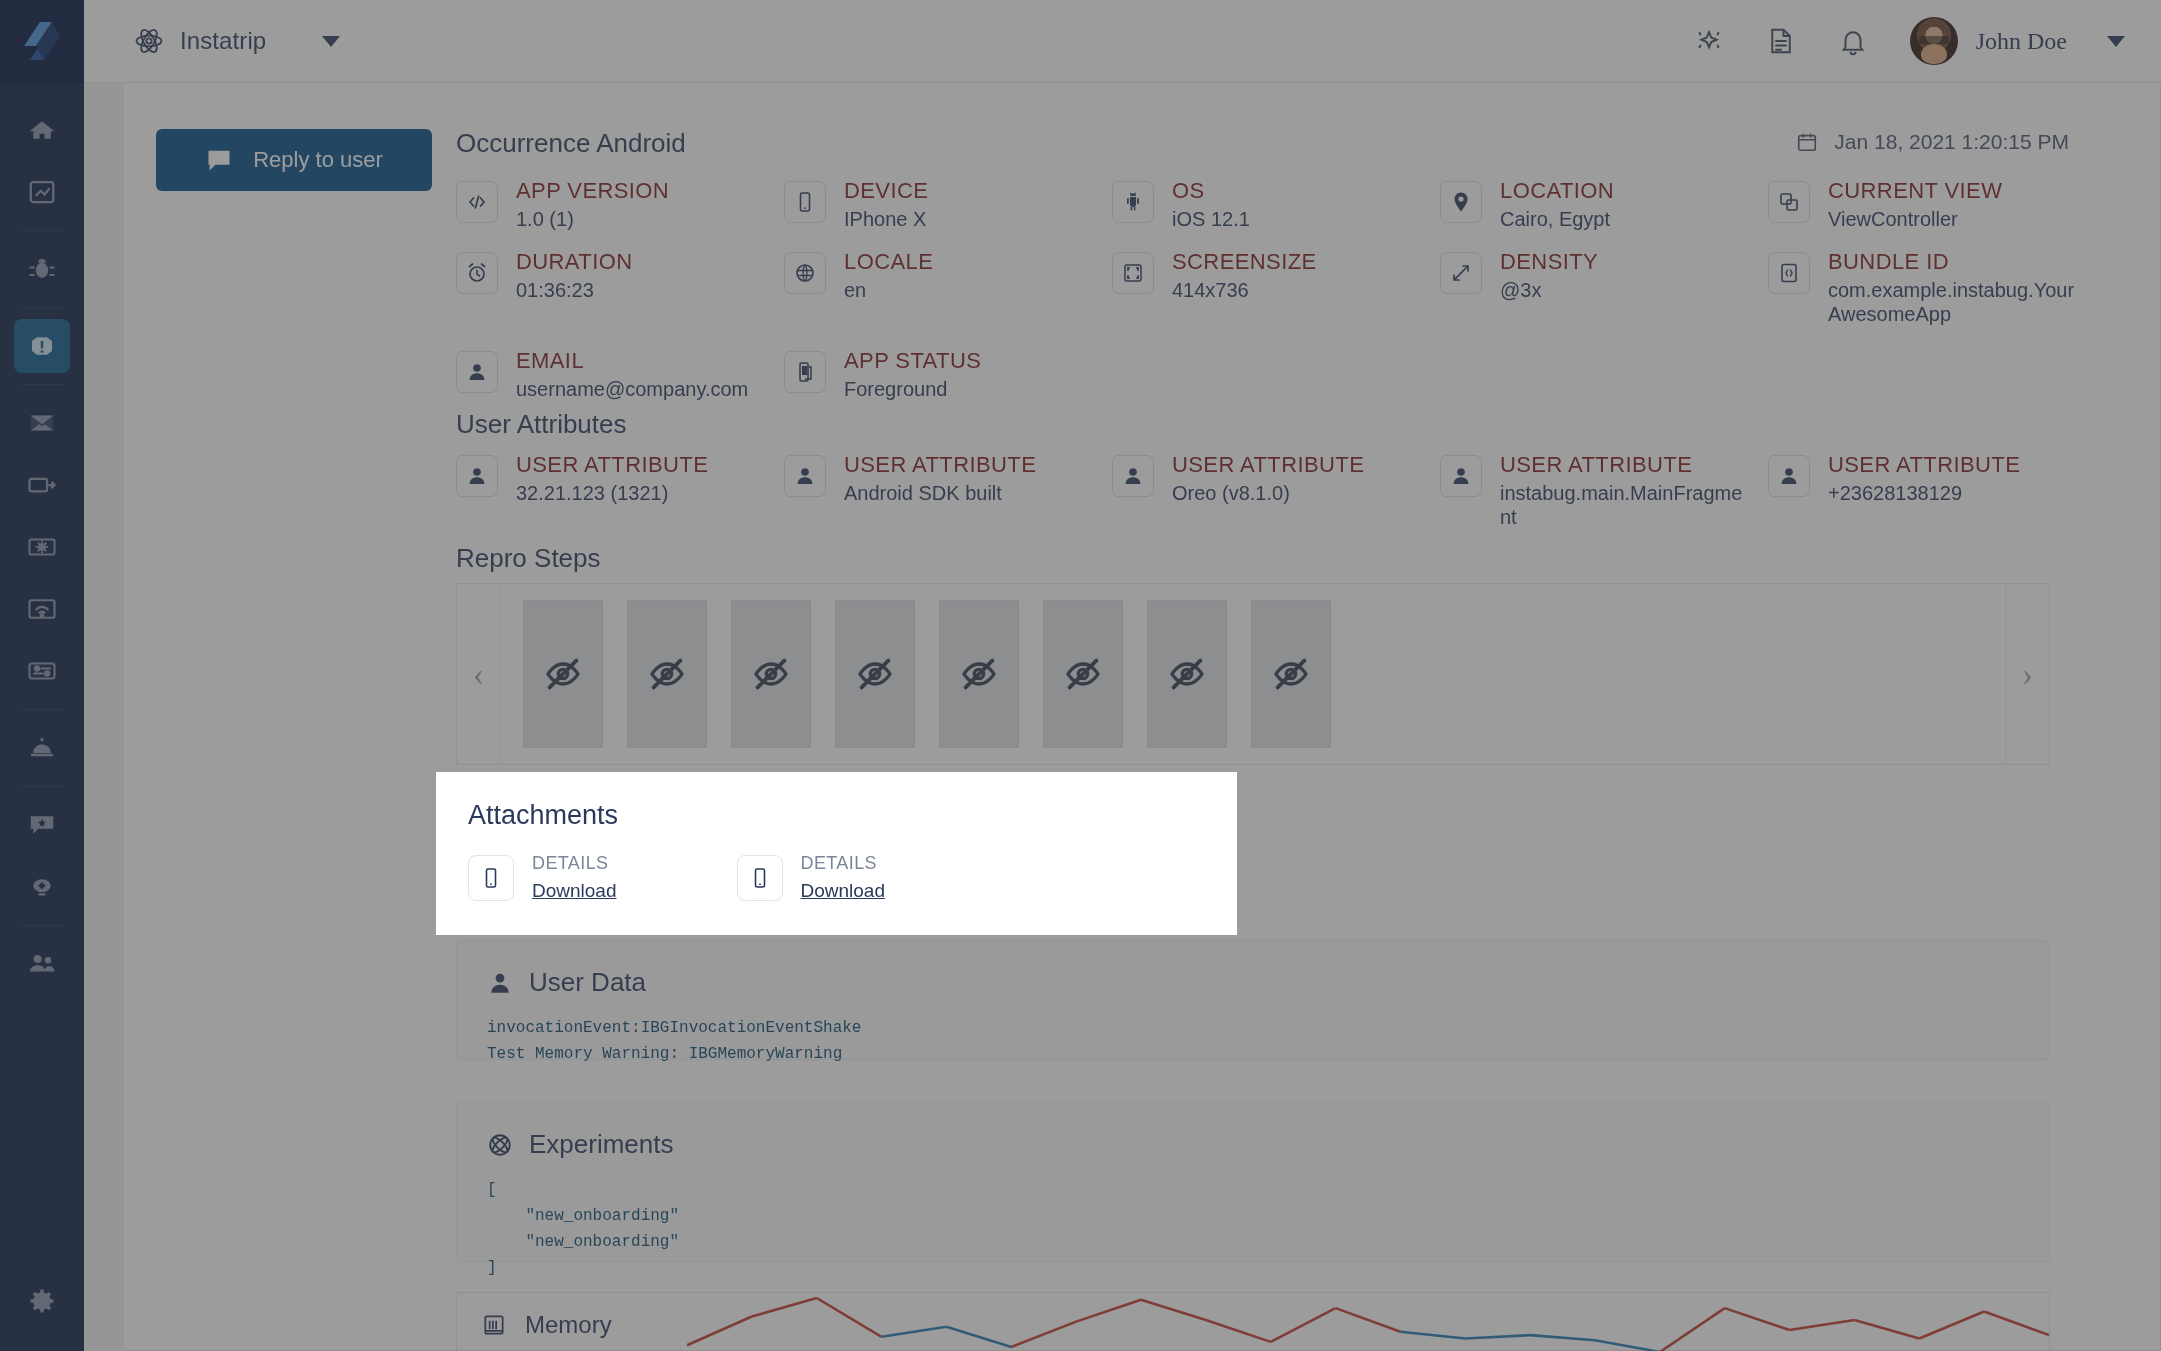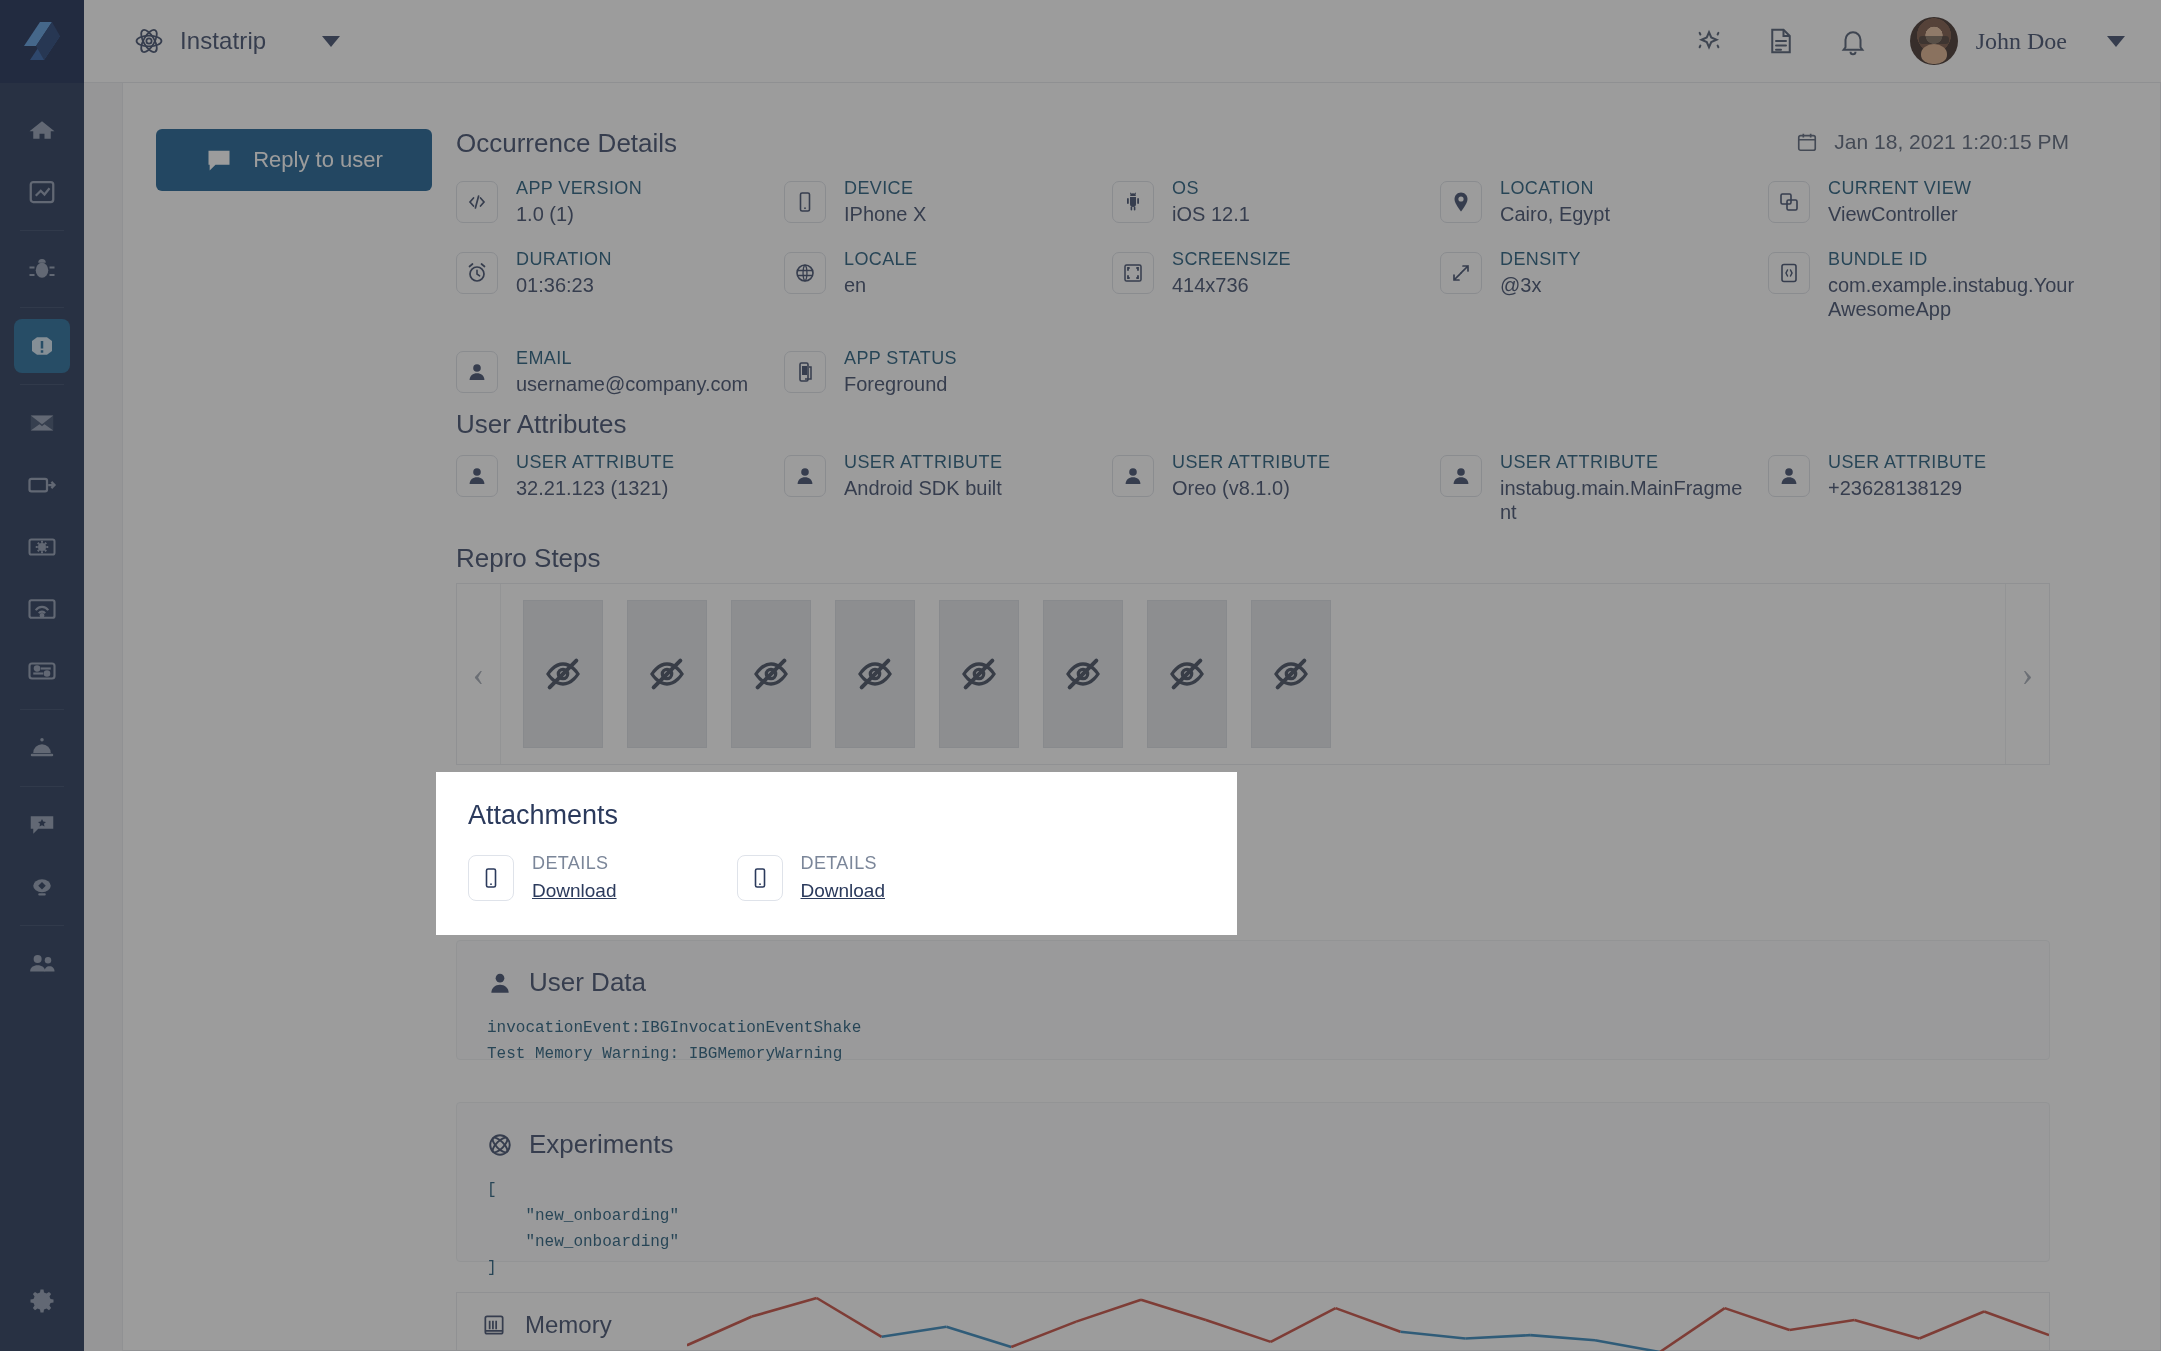--- a/index.html
+++ b/index.html
@@ -111,21 +111,21 @@
     position:absolute; left:456px; top:178px; width:1594px;
     display:grid; grid-template-columns: repeat(5, 328px); row-gap:0px;
   }
   .meta-item { display:flex; gap:18px; align-items:flex-start; height:71px; }
   .meta-ico {
     width:42px;height:42px;flex:none;border:1px solid #d9dde4;border-radius:7px;
     display:flex;align-items:center;justify-content:center;color:#2b3a5c; margin-top:3px;
   }
   .meta-ico svg{width:24px;height:24px;}
   .meta-text { display:flex; flex-direction:column; gap:3px; }
-  .meta-label { font-size:18px; color:#0c4a6e; letter-spacing:.4px; }
+  .meta-label { font-size:22px; color:#7f1d1d; letter-spacing:.4px; }
   .meta-value { font-size:20px; color:#2b3a5c; line-height:1.22; max-width:250px; word-break:break-word;}
 
   .meta-grid-2 {
     position:absolute; left:456px; top:348px; width:1594px;
     display:grid; grid-template-columns: repeat(5, 328px);
   }
   .meta-grid-3 {
     position:absolute; left:456px; top:452px; width:1594px;
     display:grid; grid-template-columns: repeat(5, 328px);
   }
@@ -354,21 +354,21 @@
     <div class="content-card"></div>
   </div>
 
   <button class="reply-btn">
     <svg viewBox="0 0 24 24" fill="currentColor">
         <path d="M3 4h18v12H9l-5 5v-5H3z"></path>
       </svg>
     <span>Reply to user</span>
   </button>
 
-  <div class="section-title" id="occ-title">Occurrence Details</div>
+  <div class="section-title" id="occ-title">Occurrence Android</div>
   <div class="timestamp">
     <svg viewBox="0 0 24 24" fill="none" stroke="currentColor" stroke-width="1.8">
         <rect x="3" y="5" width="18" height="16" rx="2"></rect>
         <path d="M3 9.5h18M8 3v4M16 3v4"></path>
       </svg>
     <span>Jan 18, 2021 1:20:15 PM</span>
   </div>
 
   <div class="meta-grid" id="meta-grid">
       <div class="meta-item">

